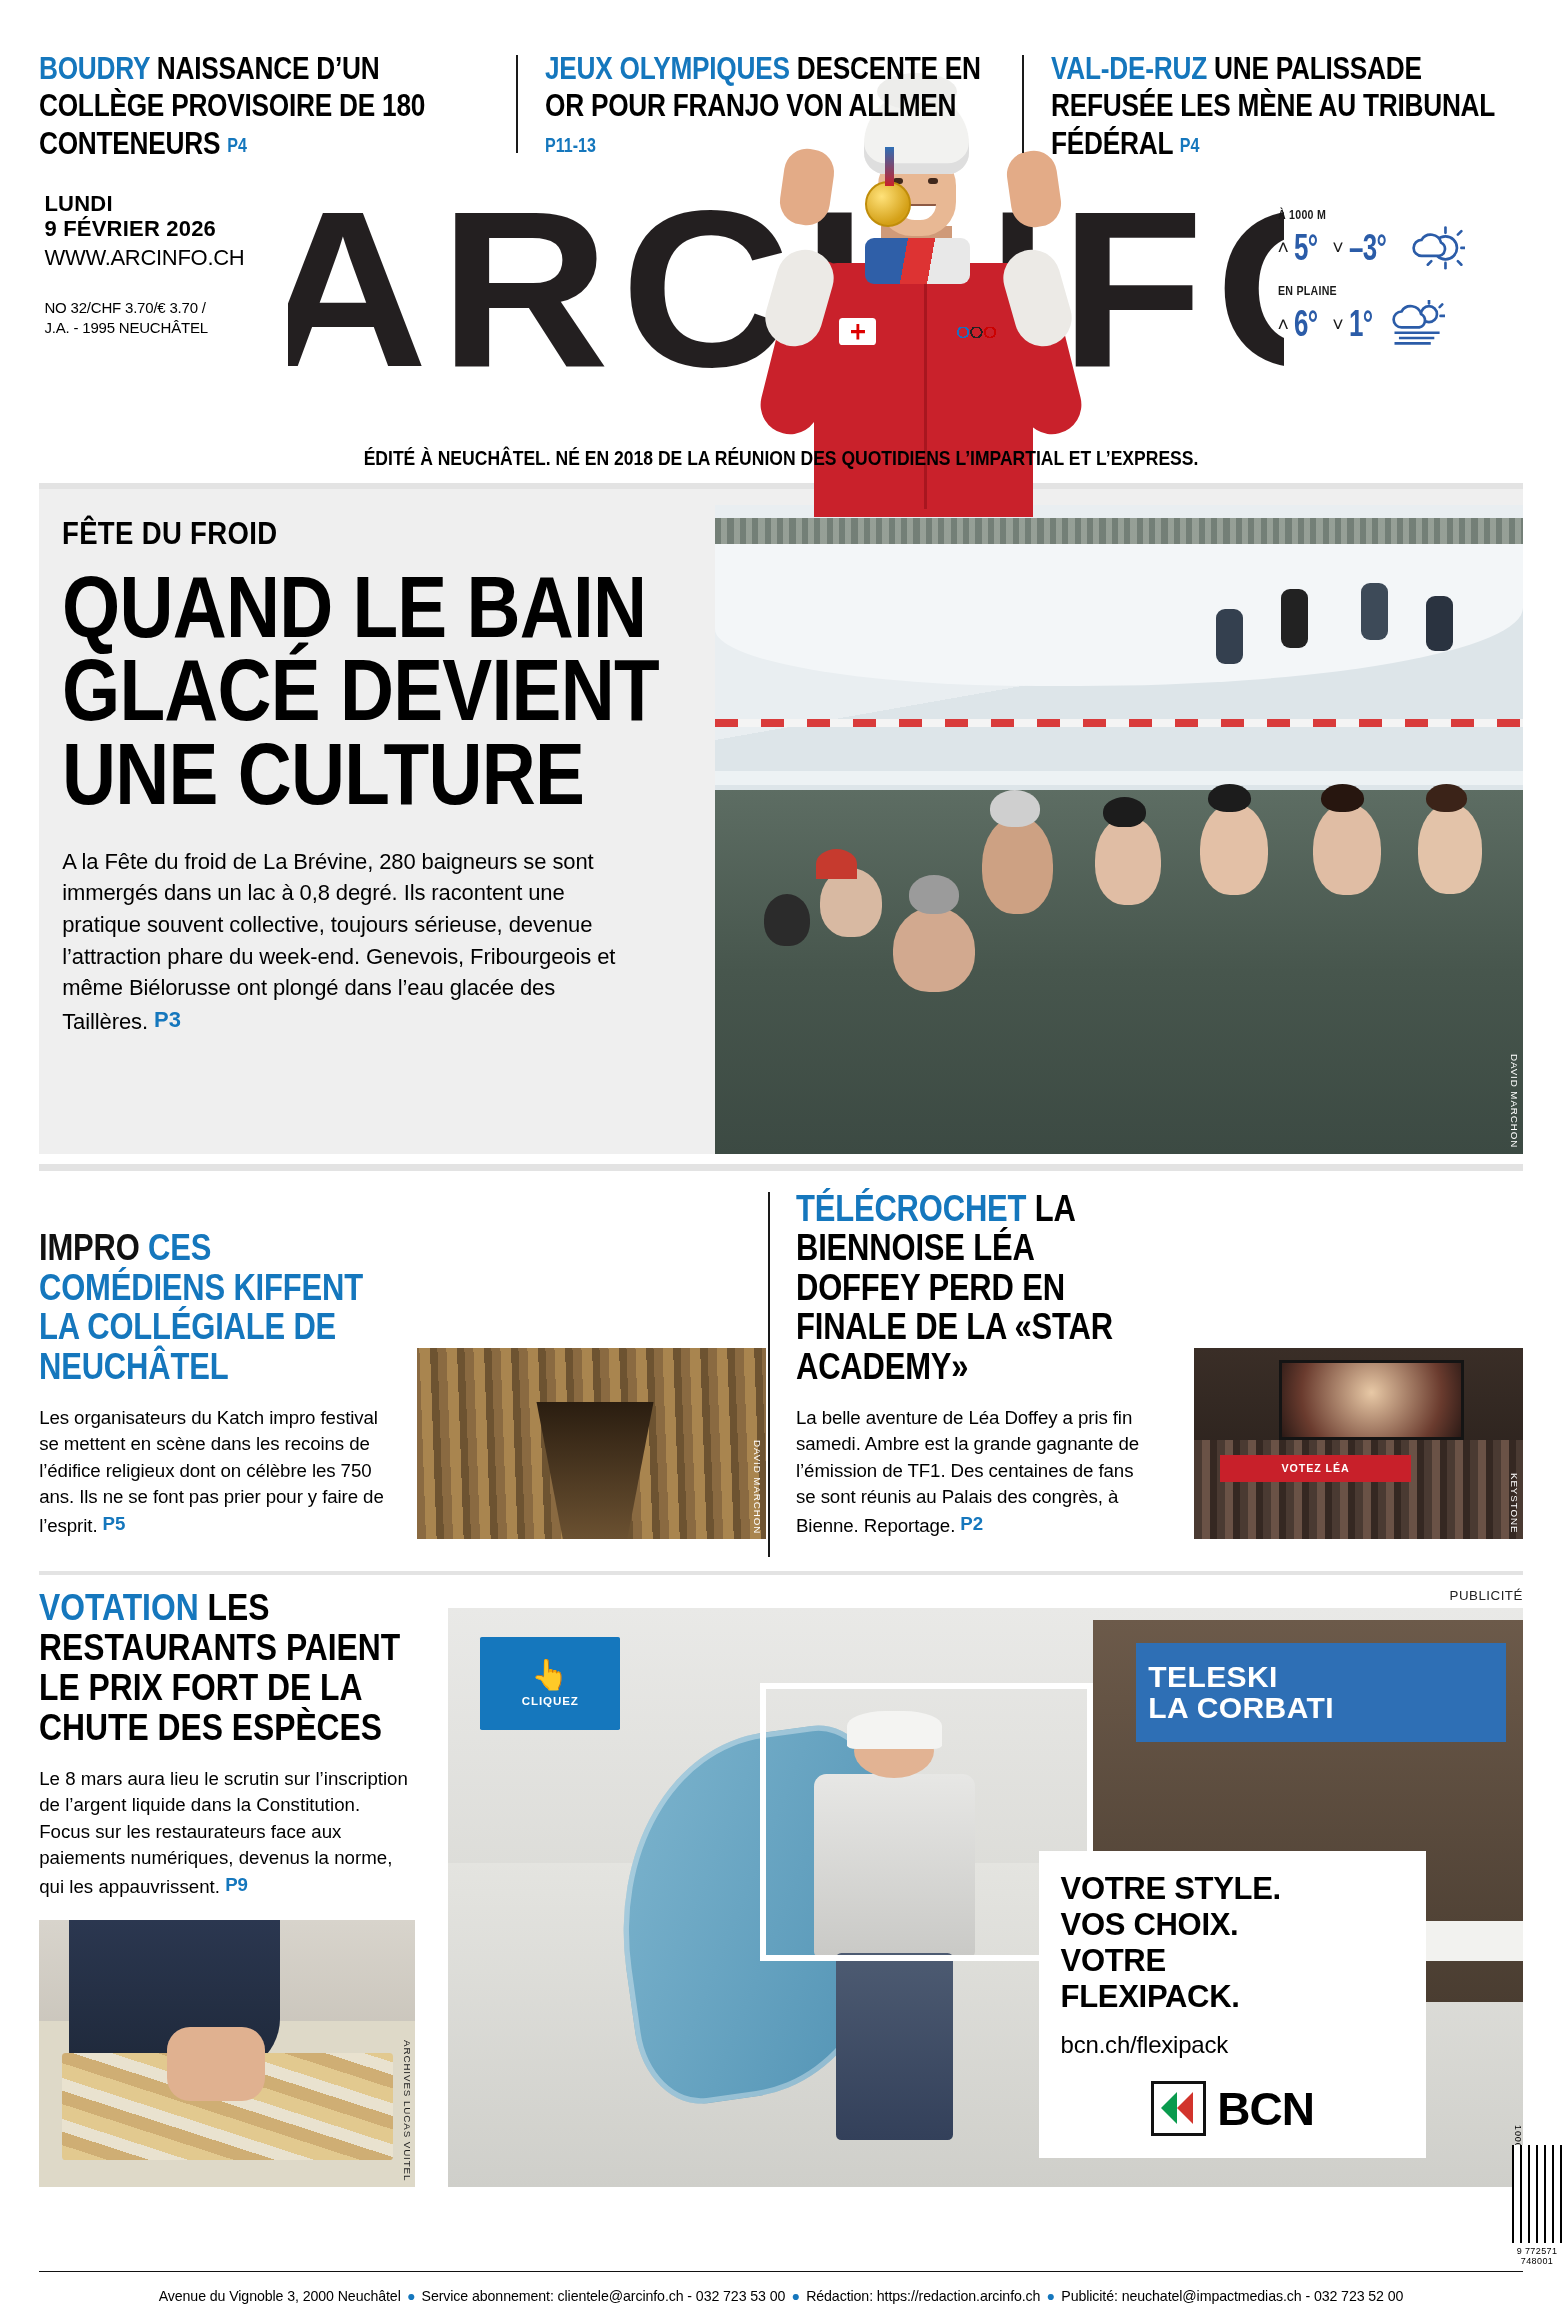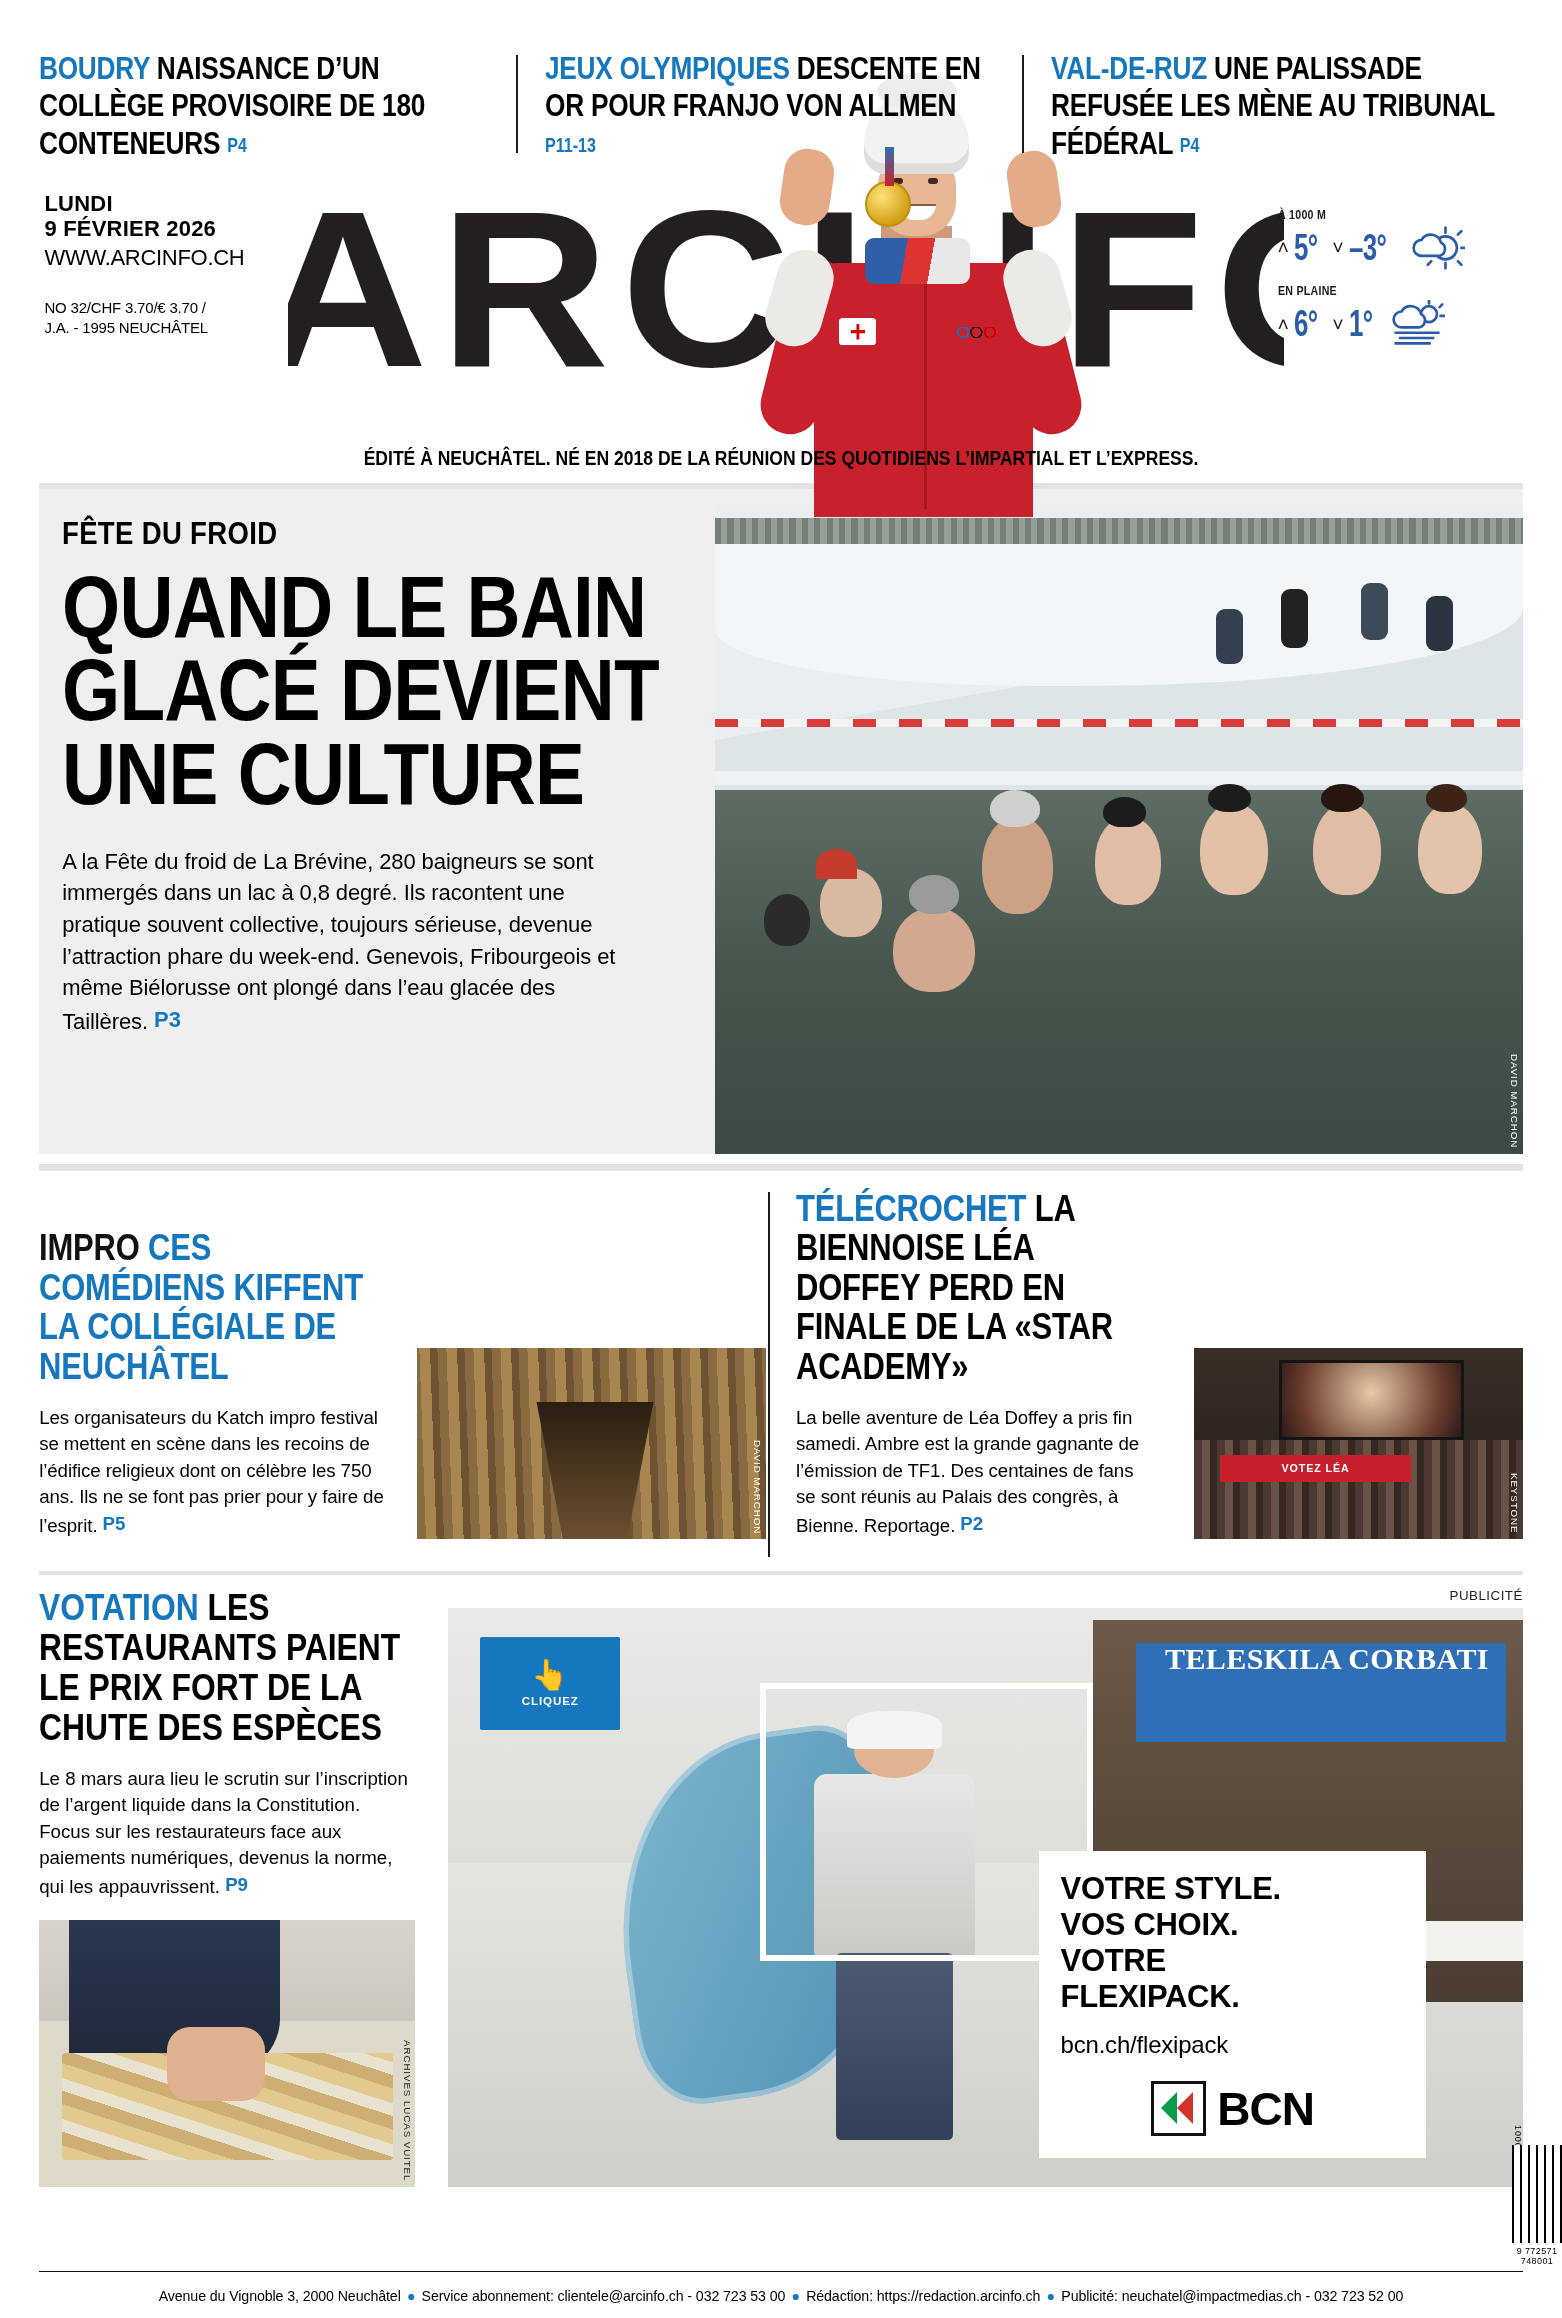--- a/index.html
+++ b/index.html
@@ -416,23 +416,23 @@
     background:linear-gradient(#e9e9e7,#dcdcd8);}
   .ad-ground{position:absolute;left:0;bottom:0;width:100%;height:56%;
     background:linear-gradient(#e4e4e0,#cfcfca);}
   .ad-chalet{
     position:absolute;right:0;top:2%;width:40%;height:66%;
     background:linear-gradient(#6c5a4a,#4a3d31);
   }
   .ad-chalet .sign{
     position:absolute;left:10%;top:6%;width:86%;height:26%;
     background:#2e6fb5;color:#fff;
-    font-family:Liberation Serif, serif;
+    font-family:Liberation Sans, sans-serif;
     font-weight:700;font-size:30px;line-height:1.05;
-    display:flex;flex-direction:row;justify-content:center;padding-left:12.4px;
+    display:flex;flex-direction:column;justify-content:center;padding-left:12.4px;
     letter-spacing:0.4px;
   }
   .ad-snowroof{position:absolute;right:0;top:54%;width:40%;height:7%;background:#f2f2ef;}
   .ad-person{
     position:absolute;left:33%;top:20%;width:17%;height:72%;
   }
   .ad-person .head{position:absolute;left:28%;top:0;width:44%;height:13%;background:#e2b393;border-radius:50%;}
   .ad-person .cap{position:absolute;left:24%;top:-3%;width:52%;height:9%;background:#f4f4f2;border-radius:40% 40% 10% 10%;}
   .ad-person .jacket{position:absolute;left:6%;top:12%;width:88%;height:44%;background:linear-gradient(#e7e7e5,#c9c9c6);border-radius:12.4px 12.4px 5.3px 5.3px;}
   .ad-person .legs{position:absolute;left:18%;top:55%;width:64%;height:45%;background:linear-gradient(#4d5b72,#33405a);border-radius:5.3px;}

